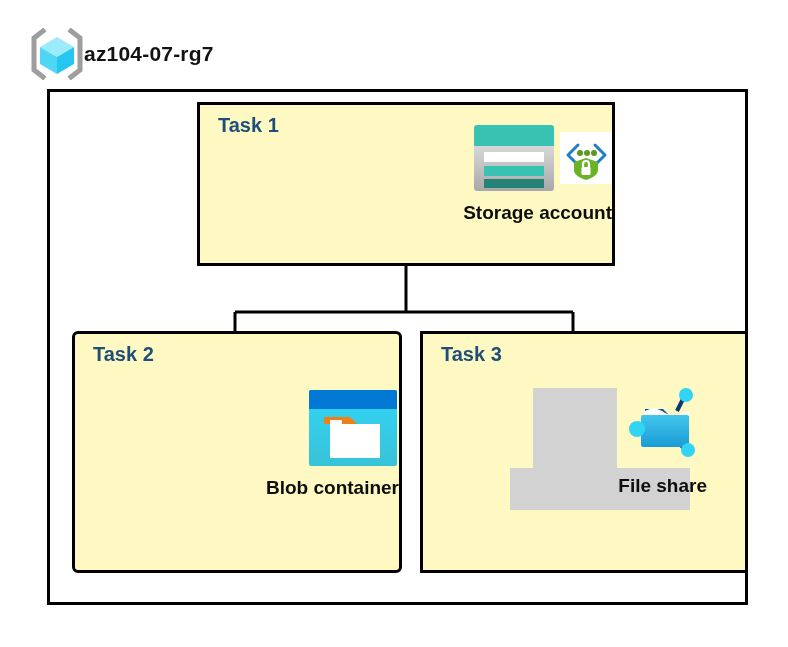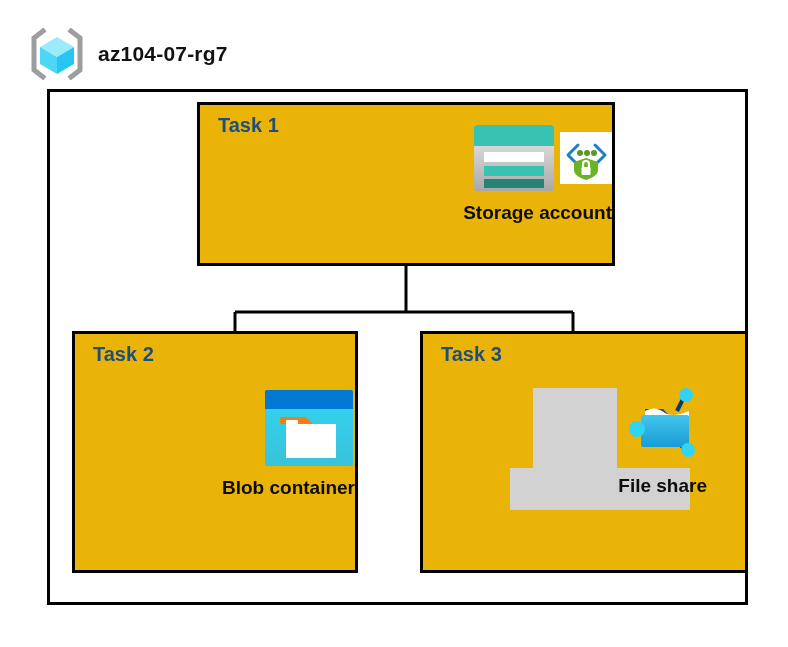--- a/index.html
+++ b/index.html
@@ -22,21 +22,20 @@
     height: 647px;
   }
 
   
   #rg-header {
     position: absolute;
     left: 30px;
     top: 28px;
     display: flex;
     align-items: center;
-    gap: 14px;
   }
   #rg-icon {
     width: 54px;
     height: 52px;
     flex: 0 0 auto;
     display: block;
   }
   #rg-title {
     font-size: 21px;
     font-weight: bold;
@@ -53,26 +52,26 @@
     width: 701px;
     height: 516px;
     border: 3px solid #000000;
     box-sizing: border-box;
     background: transparent;
   }
 
   
   .task-box {
     position: absolute;
-    background: #eab308;
+    background: #fef9c3;
     border: 3px solid #000000;
     box-sizing: border-box;
   }
   #task1-box { left: 197px; top: 102px;  width: 418px; height: 164px; }
-  #task2-box { left: 72px;  top: 331px;  width: 286px; height: 242px; }
+  #task2-box { left: 72px;  top: 331px;  width: 330px; height: 242px; border-radius: 6px; }
   #task3-box { left: 420px; top: 331px;  width: 328px; height: 242px; }
 
   .task-label {
     position: absolute;
     left: 18px;
     top: 9px;
     font-size: 20px;
     font-weight: bold;
     color: #1F4E79;
     white-space: nowrap;

